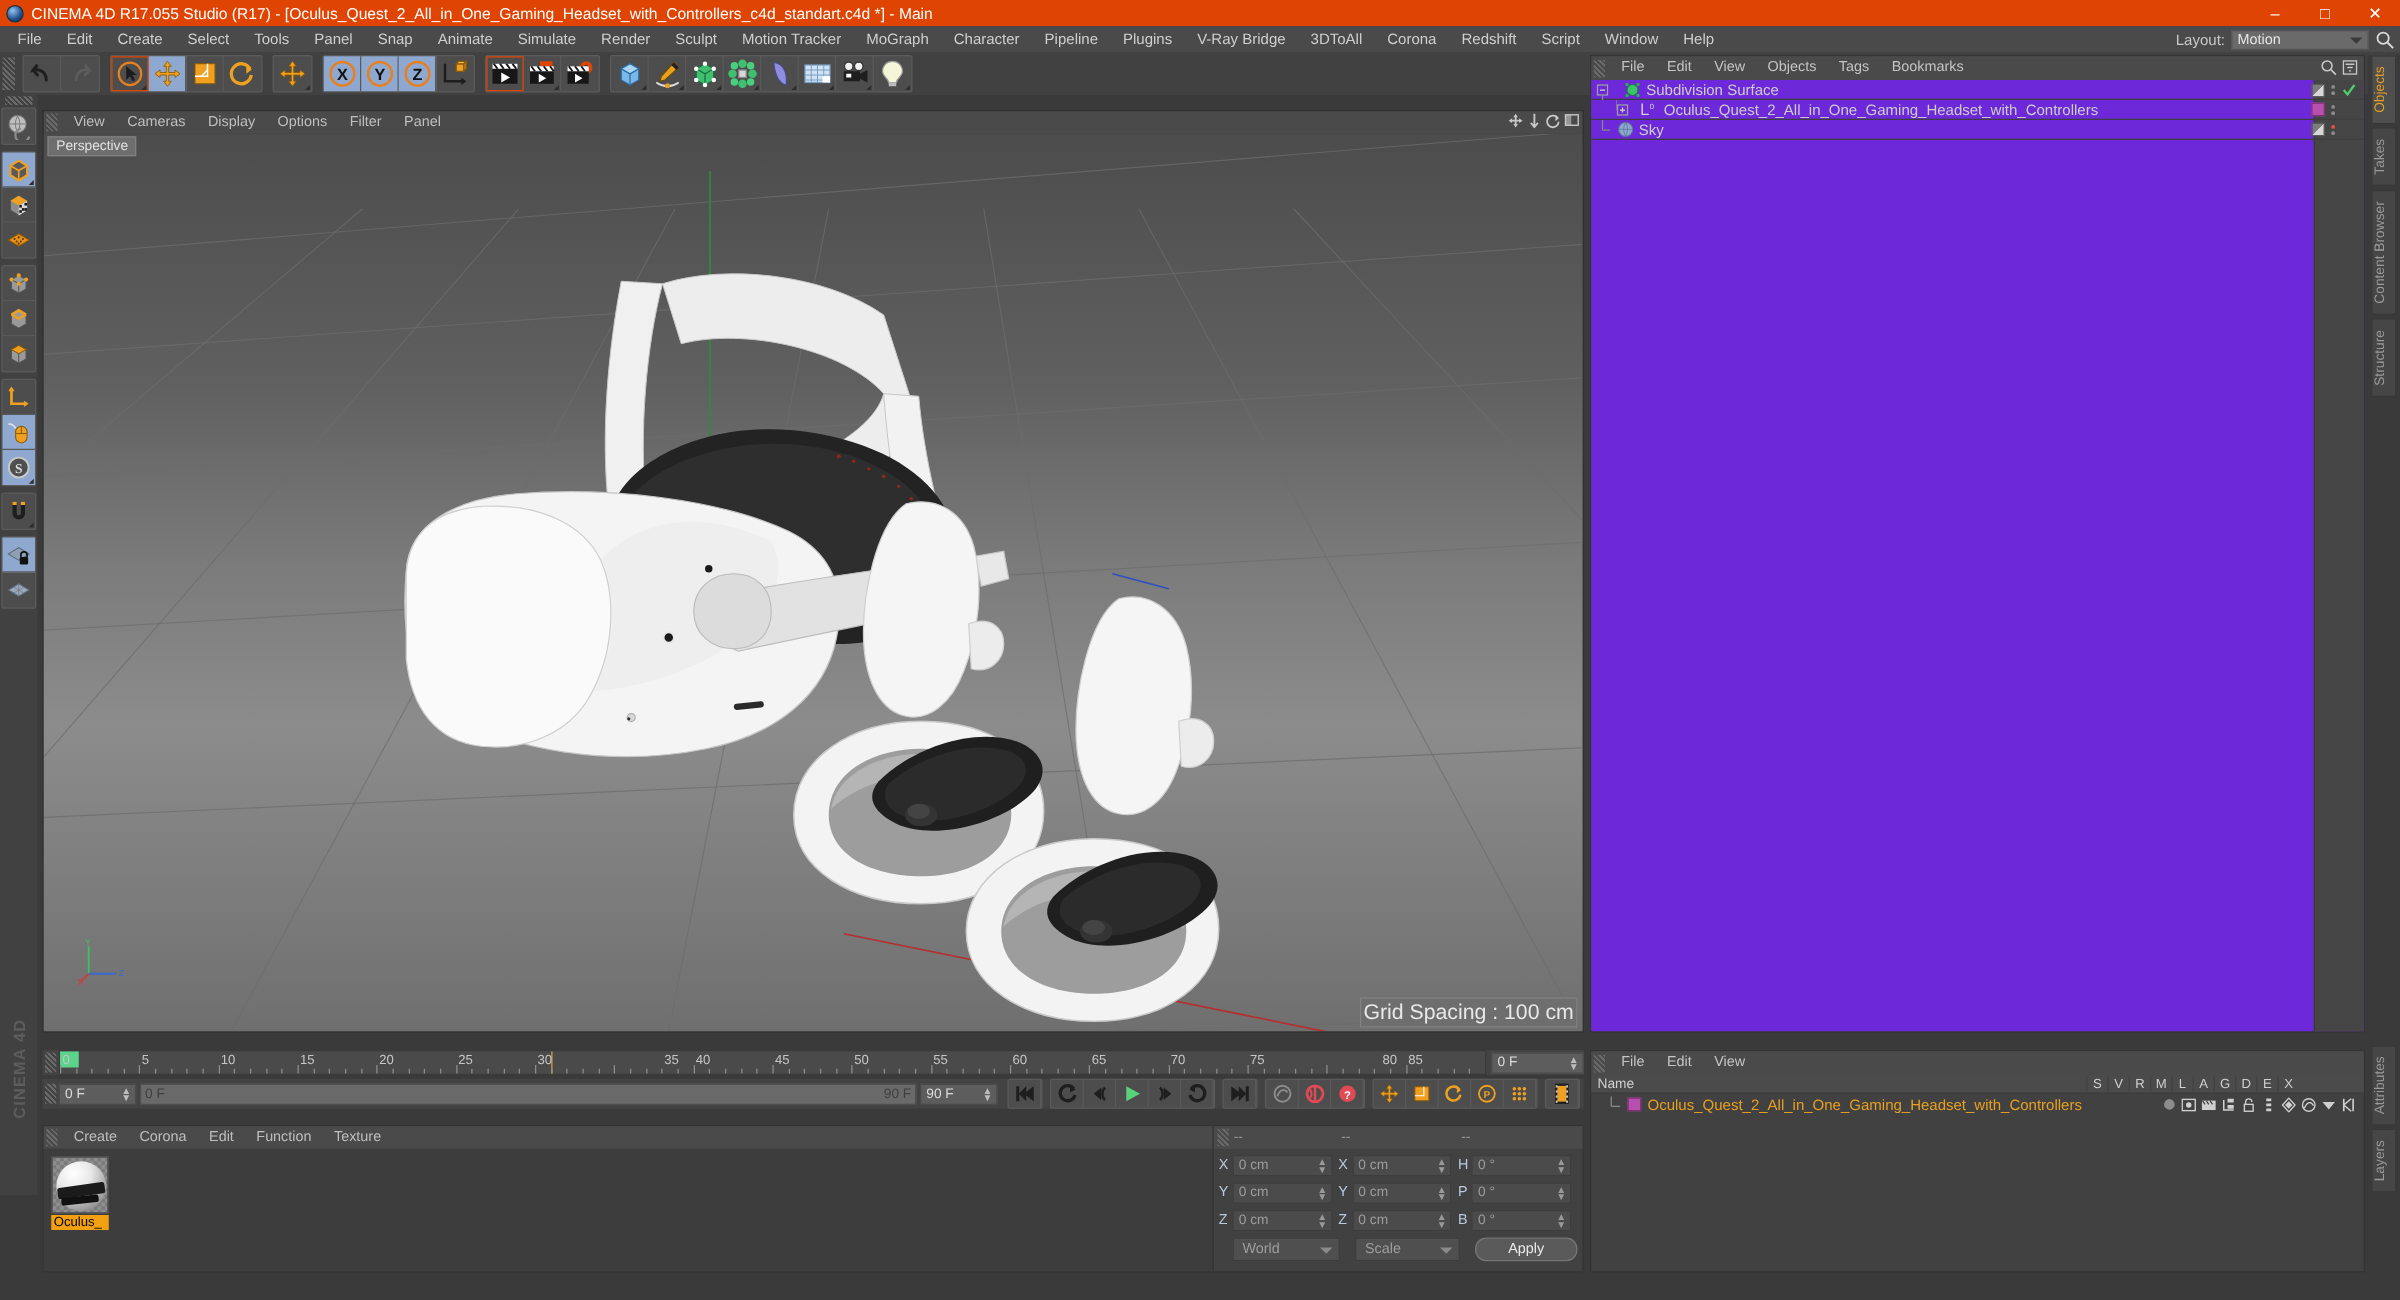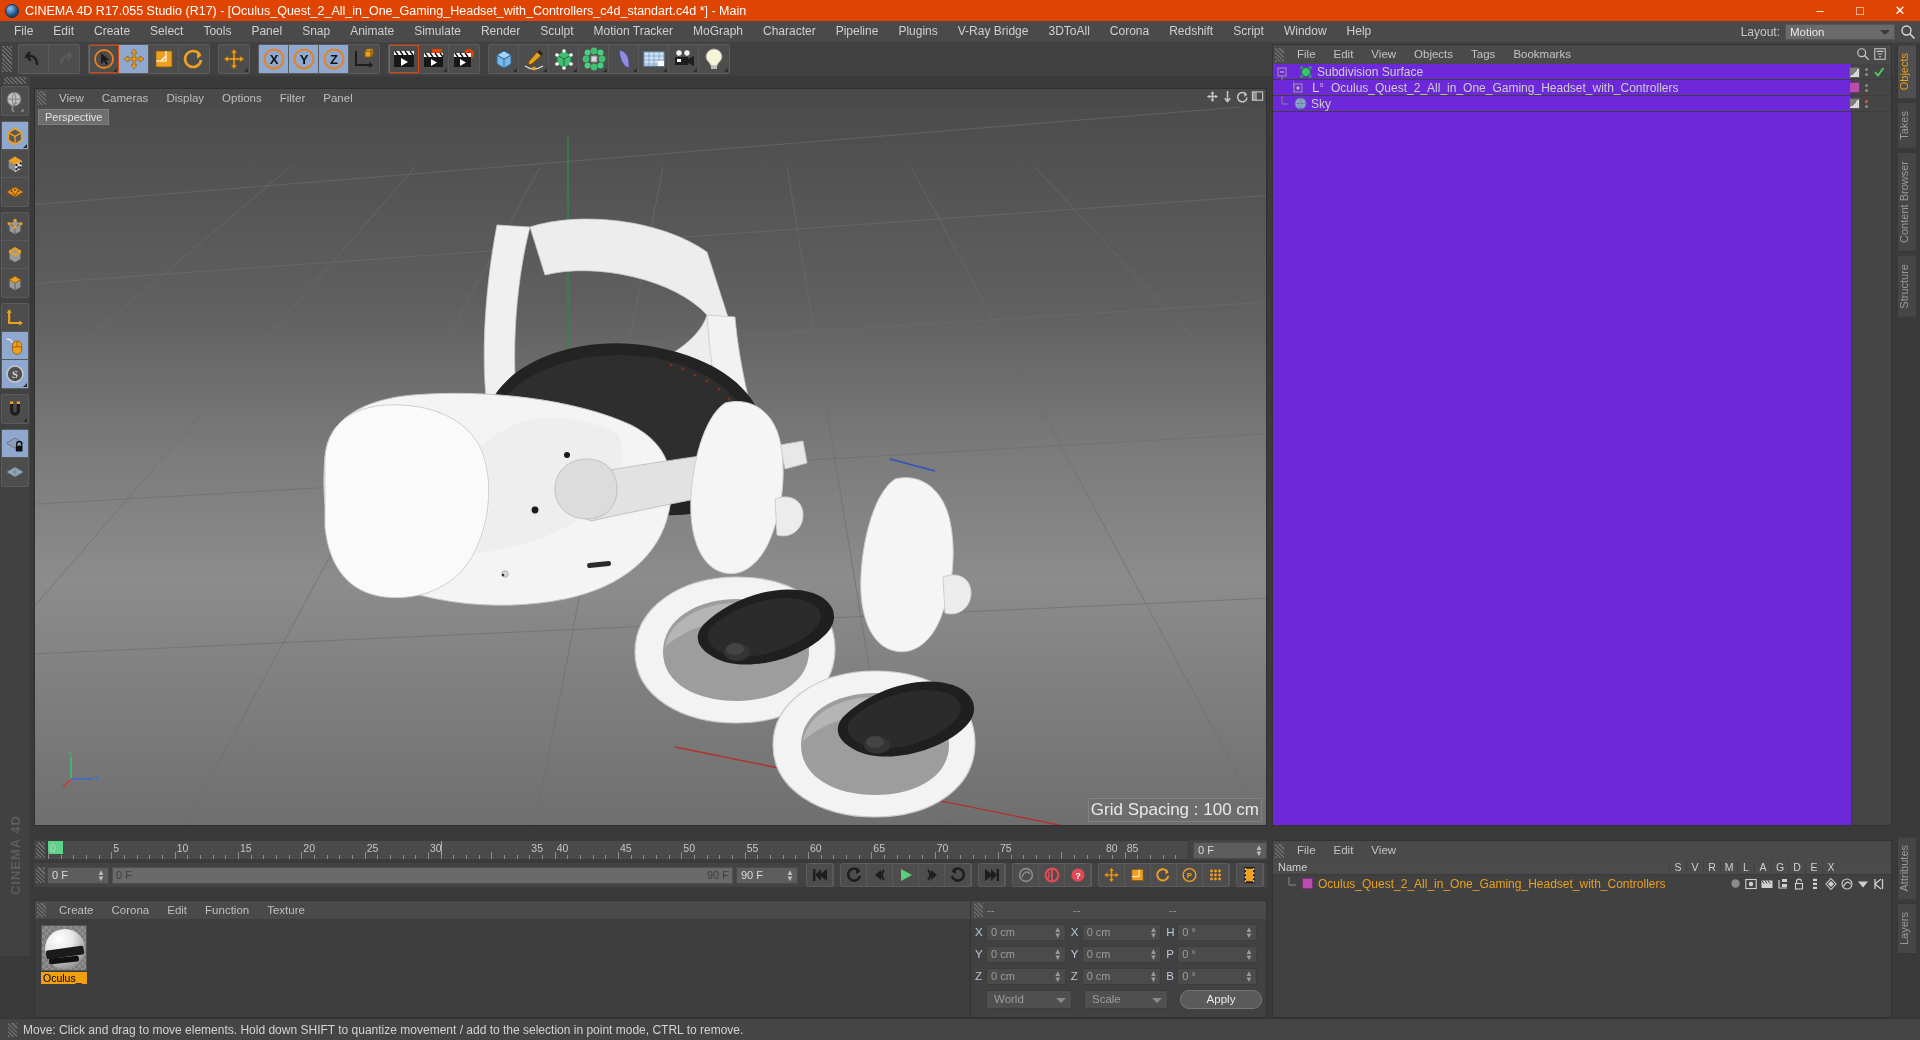--- a/index.html
+++ b/index.html
@@ -1252,18 +1252,14 @@
     <div class="vtab active">Objects</div>
     <div class="vtab">Takes</div>
     <div class="vtab">Content Browser</div>
     <div class="vtab">Structure</div>
   </div>
   <div class="vtabs2">
     <div class="vtab">Attributes</div>
     <div class="vtab">Layers</div>
   </div>
 
-  <div class="statusbar">
-    <div class="sgrip"></div>
-    <div class="stext">Move: Click and drag to move elements. Hold down SHIFT to quantize movement / add to the selection in point mode, CTRL to remove.</div>
-  </div>
 
 </div>
 
 </body></html>

